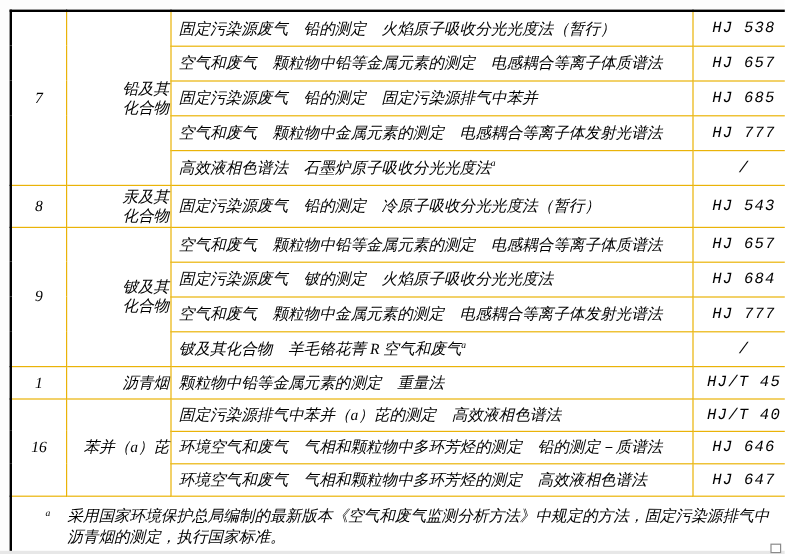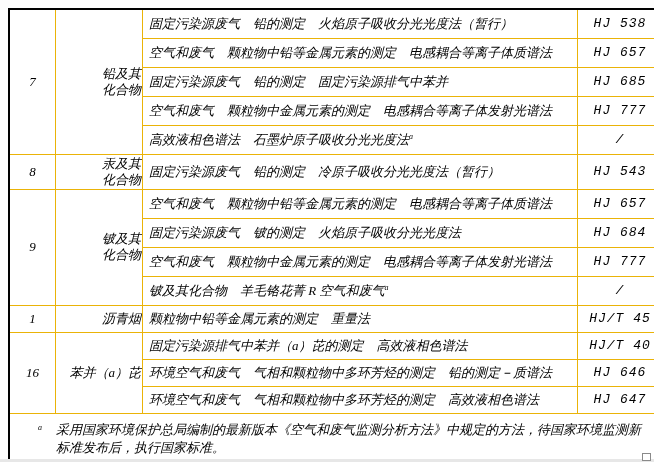--- a/index.html
+++ b/index.html
@@ -152,21 +152,21 @@
       <td class="c-code">HJ 646</td>
     </tr>
     <tr class="r-s">
       <td class="c-method"><span>环境空气和废气　气相和颗粒物中多环芳烃的测定　高效液相色谱法</span></td>
       <td class="c-code">HJ 647</td>
     </tr>
 
     <tr>
       <td class="footnote" colspan="4">
         <sup class="fn-marker">a</sup>
-        <span>采用国家环境保护总局编制的最新版本《空气和废气监测分析方法》中规定的方法，待国家环境监测新标准发布后，执行国家标准。</span>
+        <span>采用国家环境保护总局编制的最新版本《空气和废气监测分析方法》中规定的方法，固定污染源排气中沥青烟的测定，执行国家标准。</span>
       </td>
     </tr>
   </tbody>
     </table>
 
   <div class="bottom-strip"></div>
   <div class="corner-box"></div>
 </div>
 
 </body></html>

